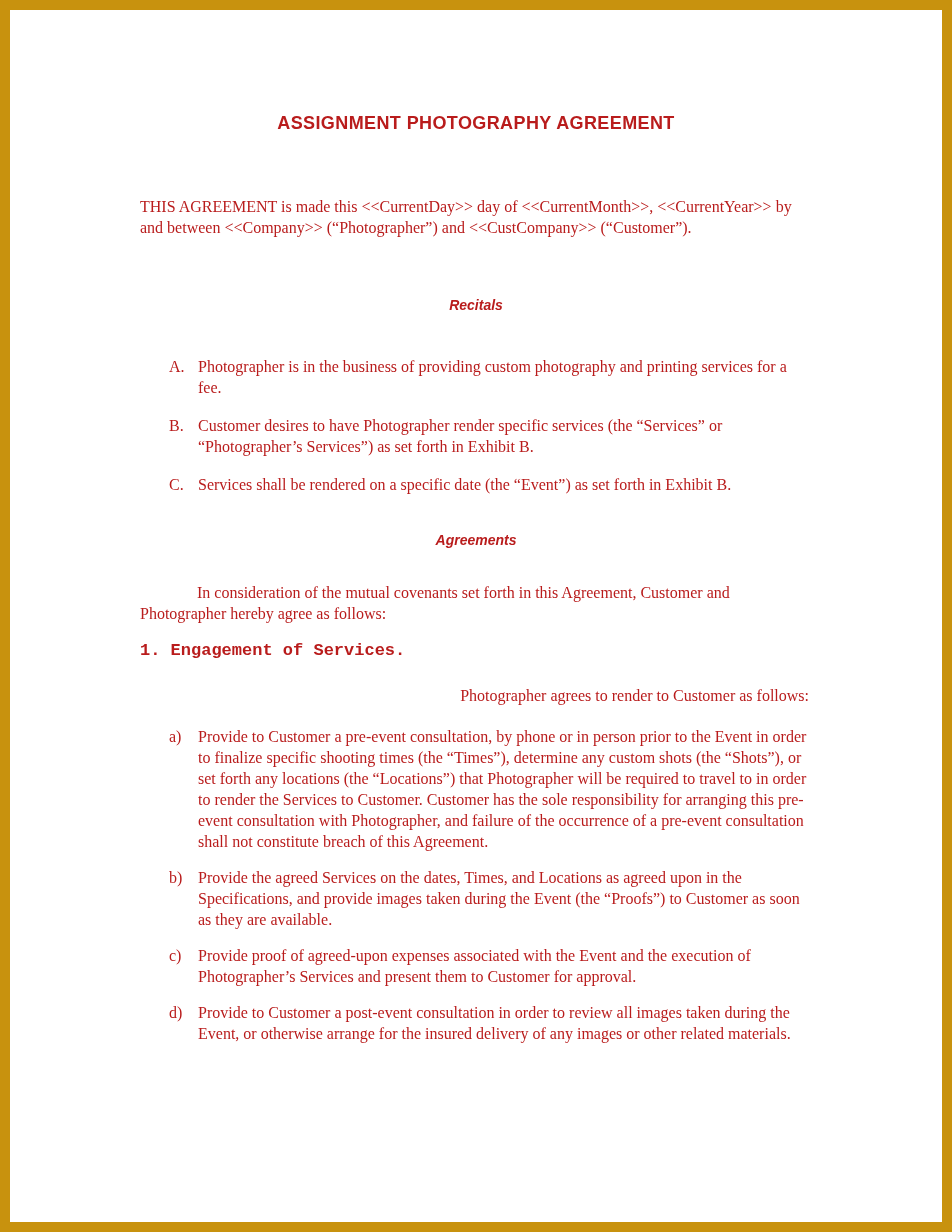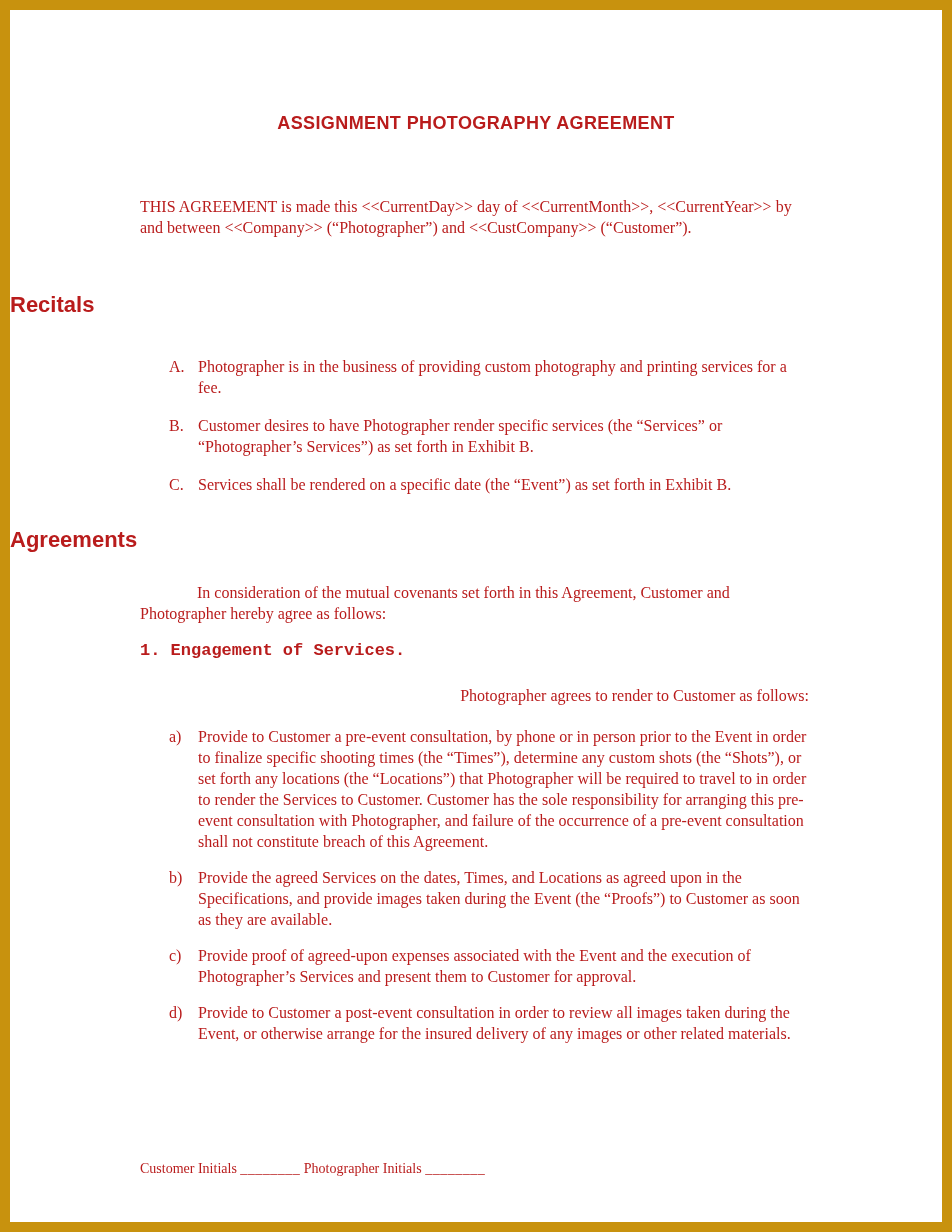--- a/index.html
+++ b/index.html
@@ -29,25 +29,26 @@
   }
   .body-text {
     font-size: 16px;
     line-height: 21px;
   }
   .intro-para {
     margin: 63px 0 0 130px;
     width: 676px;
   }
   .center-heading {
-    text-align: left;
+    text-align: center;
     font-family: "Liberation Sans", sans-serif;
     font-weight: bold;
-    font-size: 22px;
+    font-size: 14px;
     line-height: 18px;
+    font-style: italic;
   }
   .recitals-heading { margin-top: 58px; }
   .letter-list {
     margin: 42px 0 0 159px;
     width: 652px;
   }
   .letter-item {
     display: flex;
     margin-bottom: 17px;
   }
@@ -137,20 +138,14 @@
     <div class="letter-item">
       <span class="li-label">c)</span>
       <span class="li-text">Provide proof of agreed-upon expenses associated with the Event and the execution of Photographer’s Services and present them to Customer for approval.</span>
     </div>
     <div class="letter-item">
       <span class="li-label">d)</span>
       <span class="li-text">Provide to Customer a post-event consultation in order to review all images taken during the Event, or otherwise arrange for the insured delivery of any images or other related materials.</span>
     </div>
   </div>
 
-  <div class="footer-initials">
-    <span>Customer Initials</span>
-    <span class="blank">________</span>
-    <span>Photographer Initials</span>
-    <span class="blank">________</span>
-  </div>
 
 </div>
 
 </body></html>

